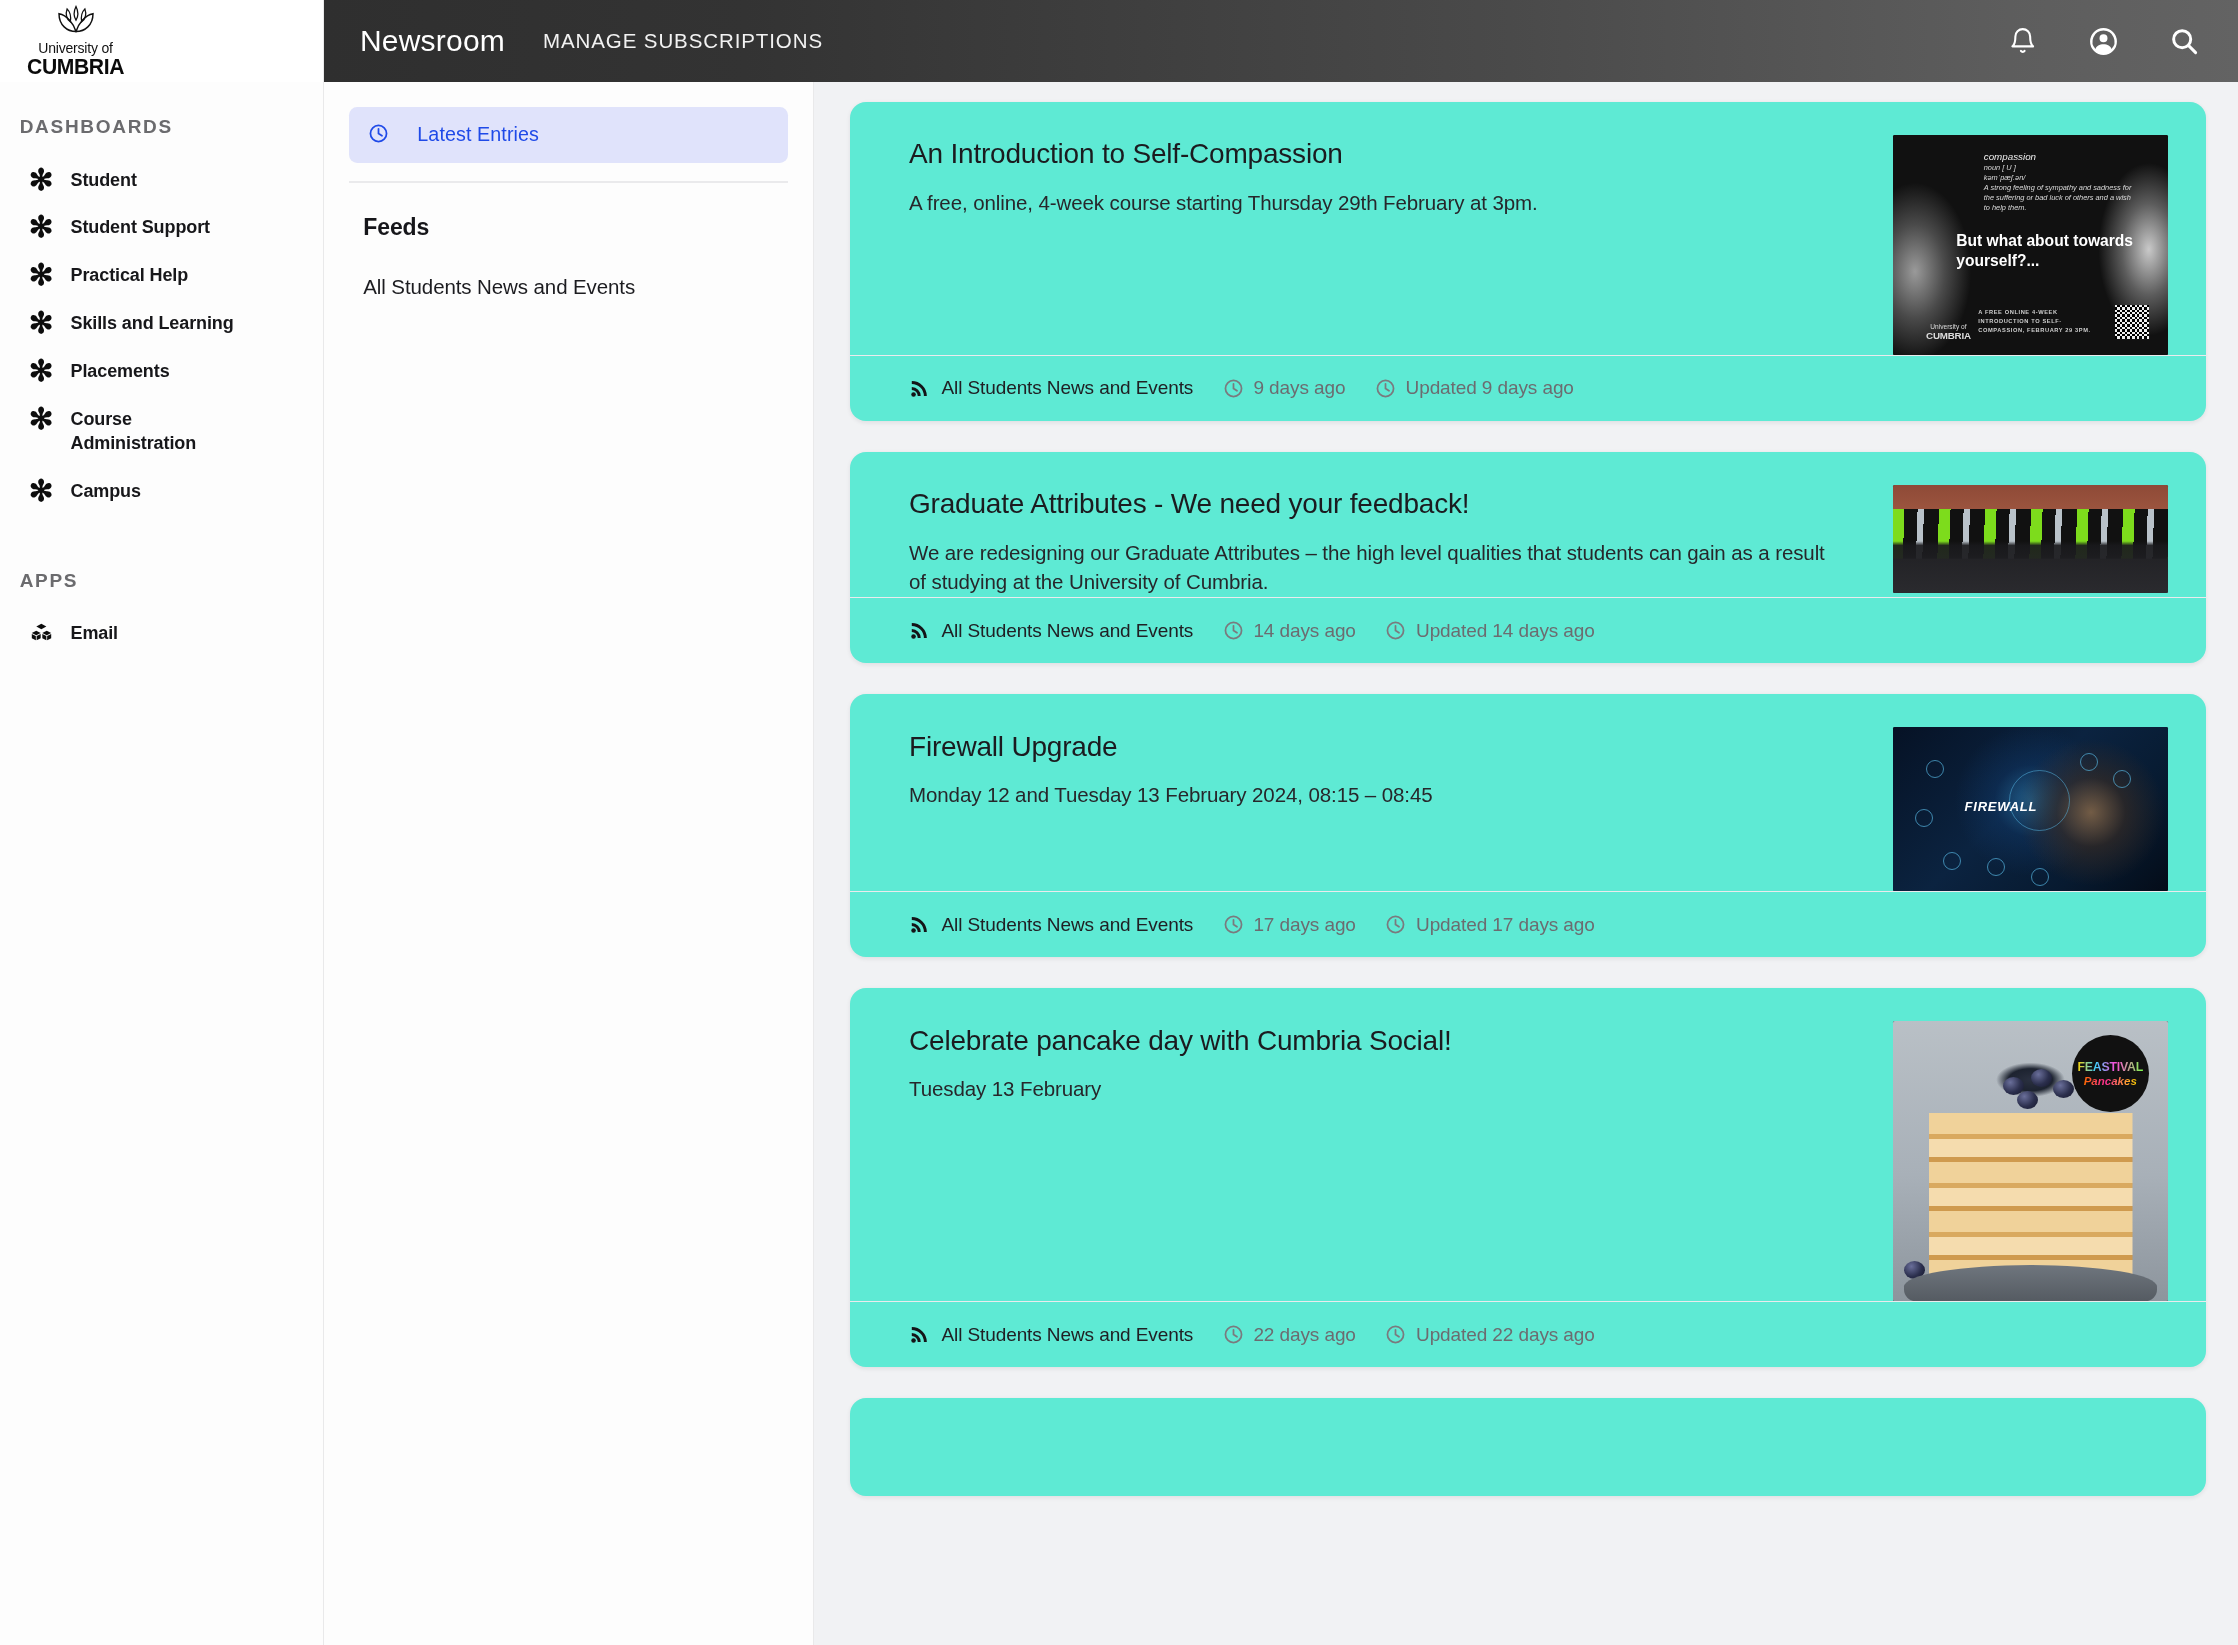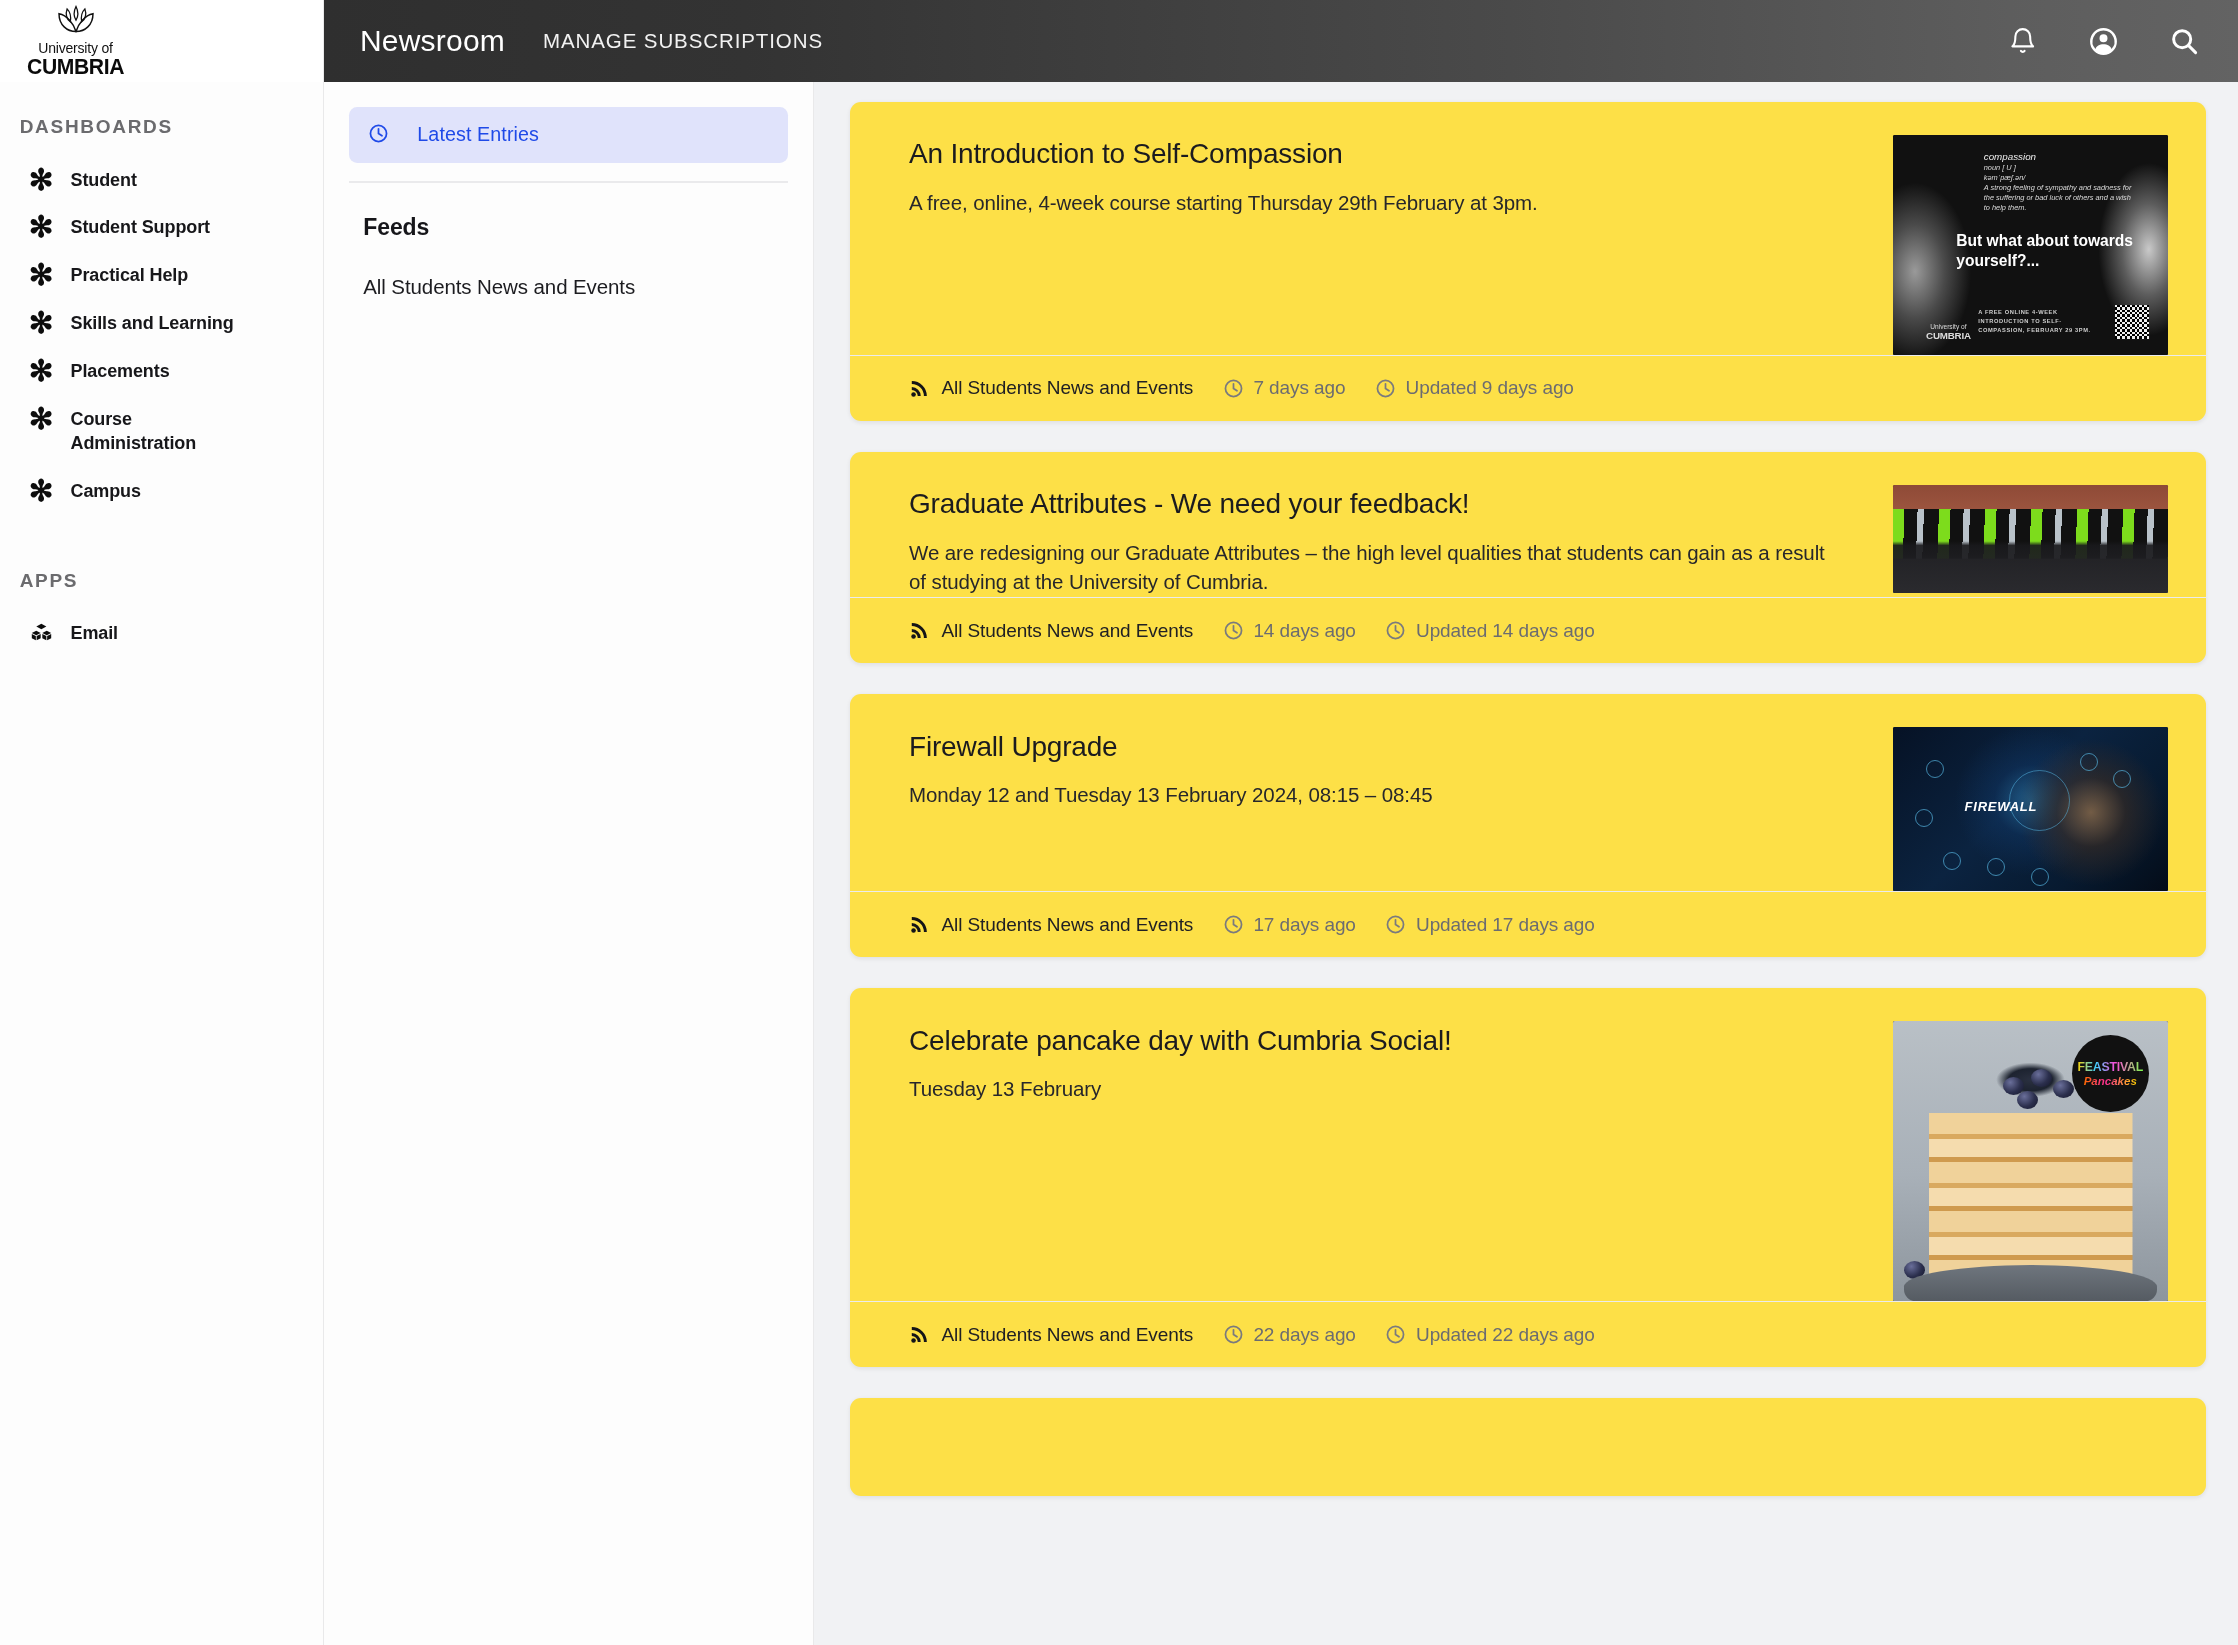--- a/index.html
+++ b/index.html
@@ -204,22 +204,22 @@
   
   .stream {
     flex: 1 1 auto;
     background: #f1f2f4;
     padding: 19.7px 33px 0 36px;
     overflow: hidden;
     min-width: 0;
   }
 
   .card {
-    background: #fde047;
-    border-radius: 11px;
+    background: #5eead4;
+    border-radius: 16px;
     box-shadow: 0 1.6px 4.1px rgba(20,20,35,0.08);
     padding: 33px 38px 0 59px;
     margin-bottom: 31px;
     display: flex;
     flex-direction: column;
   }
   .card-body {
     display: flex;
     gap: 24.6px;
     align-items: flex-start;
@@ -556,21 +556,21 @@
               </span>
               <span>All Students News and Events</span>
             </span>
             <span class="meta-time">
               <span>
                 <svg class="icon-sm" viewBox="0 0 24 24" fill="none" stroke="#7a7a7e" stroke-width="2" stroke-linecap="round">
                   <circle cx="12" cy="12" r="9.2"></circle>
                     <path d="M12 6.6 V12 L16 14.6"></path>
                 </svg>
               </span>
-              <span>7 days ago</span>
+              <span>9 days ago</span>
             </span>
             <span class="meta-time">
               <span>
                 <svg class="icon-sm" viewBox="0 0 24 24" fill="none" stroke="#7a7a7e" stroke-width="2" stroke-linecap="round">
                   <circle cx="12" cy="12" r="9.2"></circle>
                     <path d="M12 6.6 V12 L16 14.6"></path>
                 </svg>
               </span>
               <span>Updated 9 days ago</span>
             </span>

